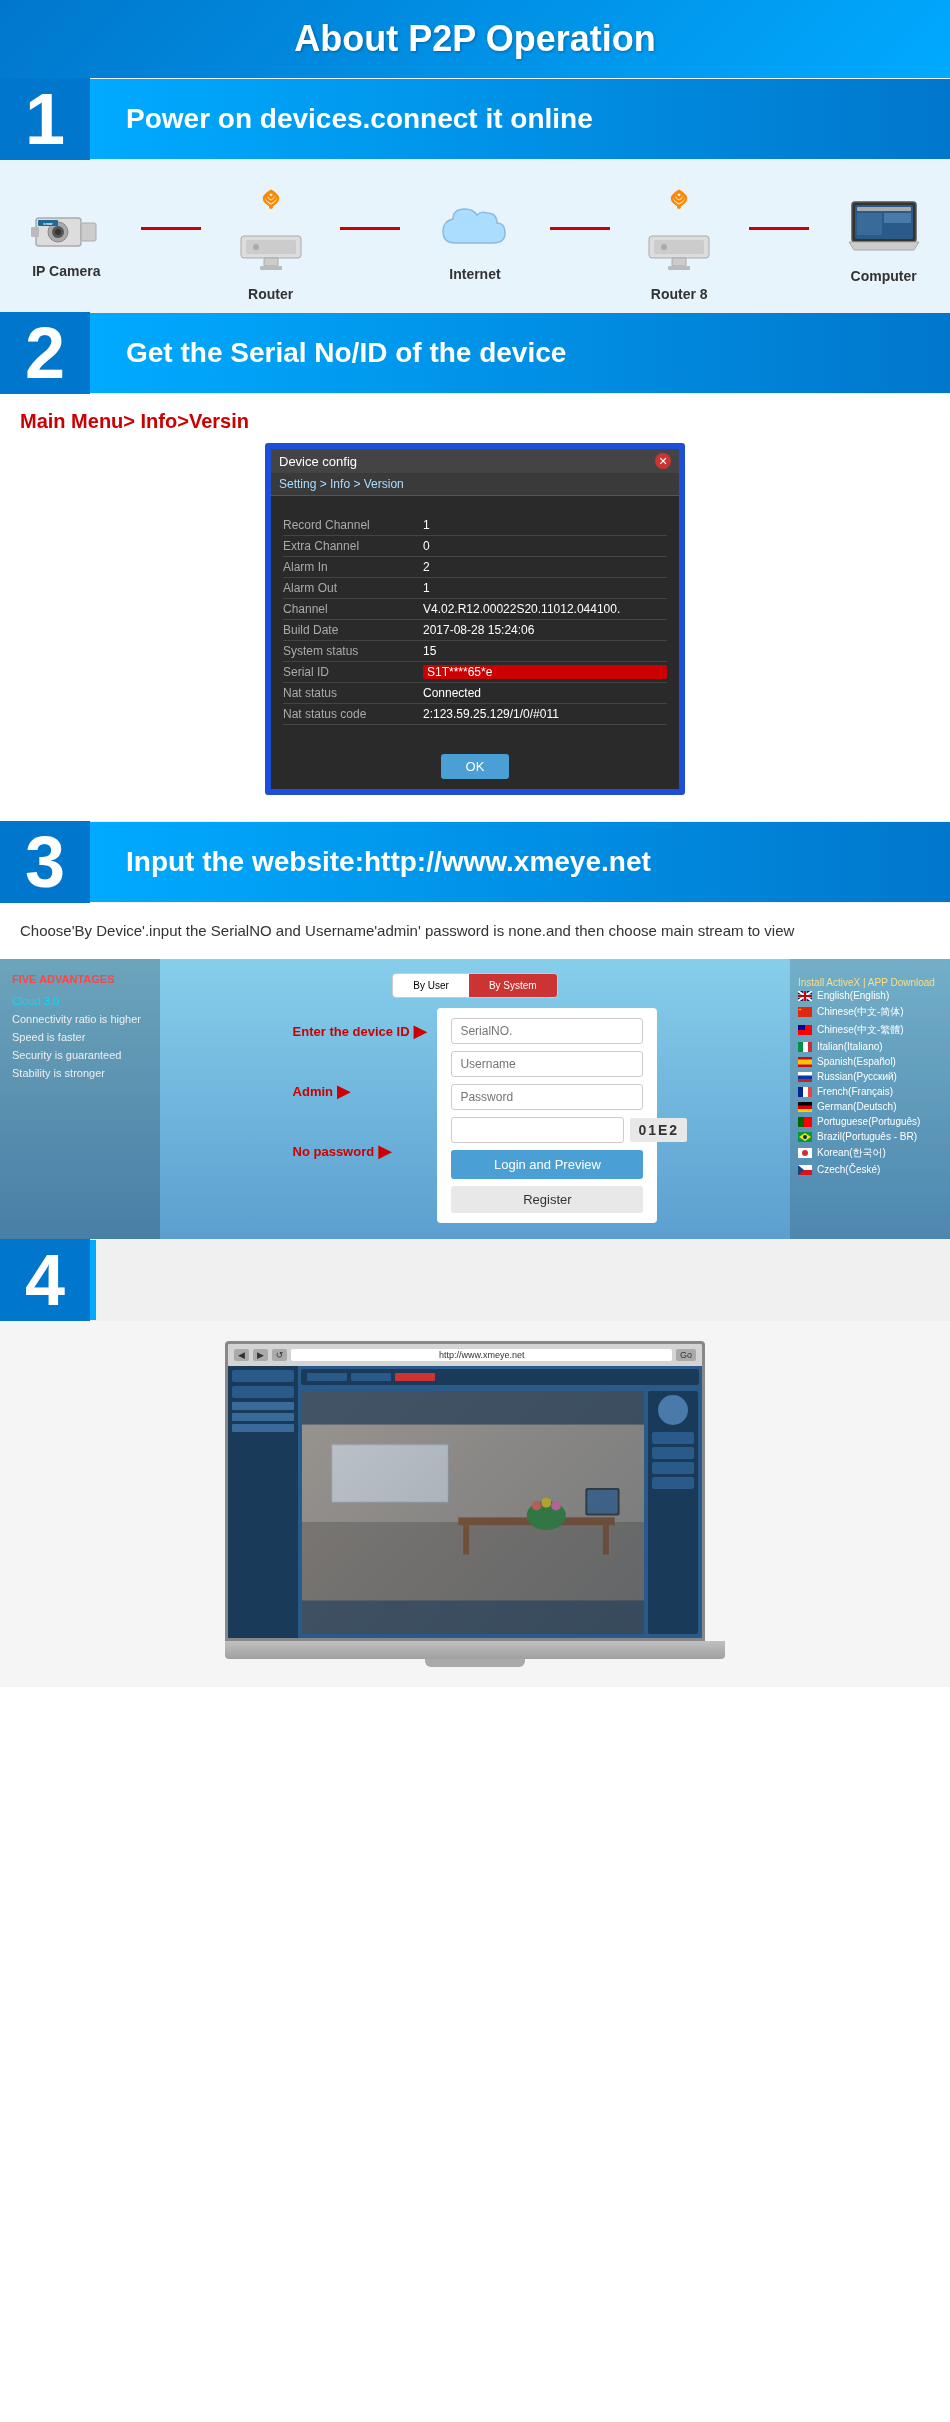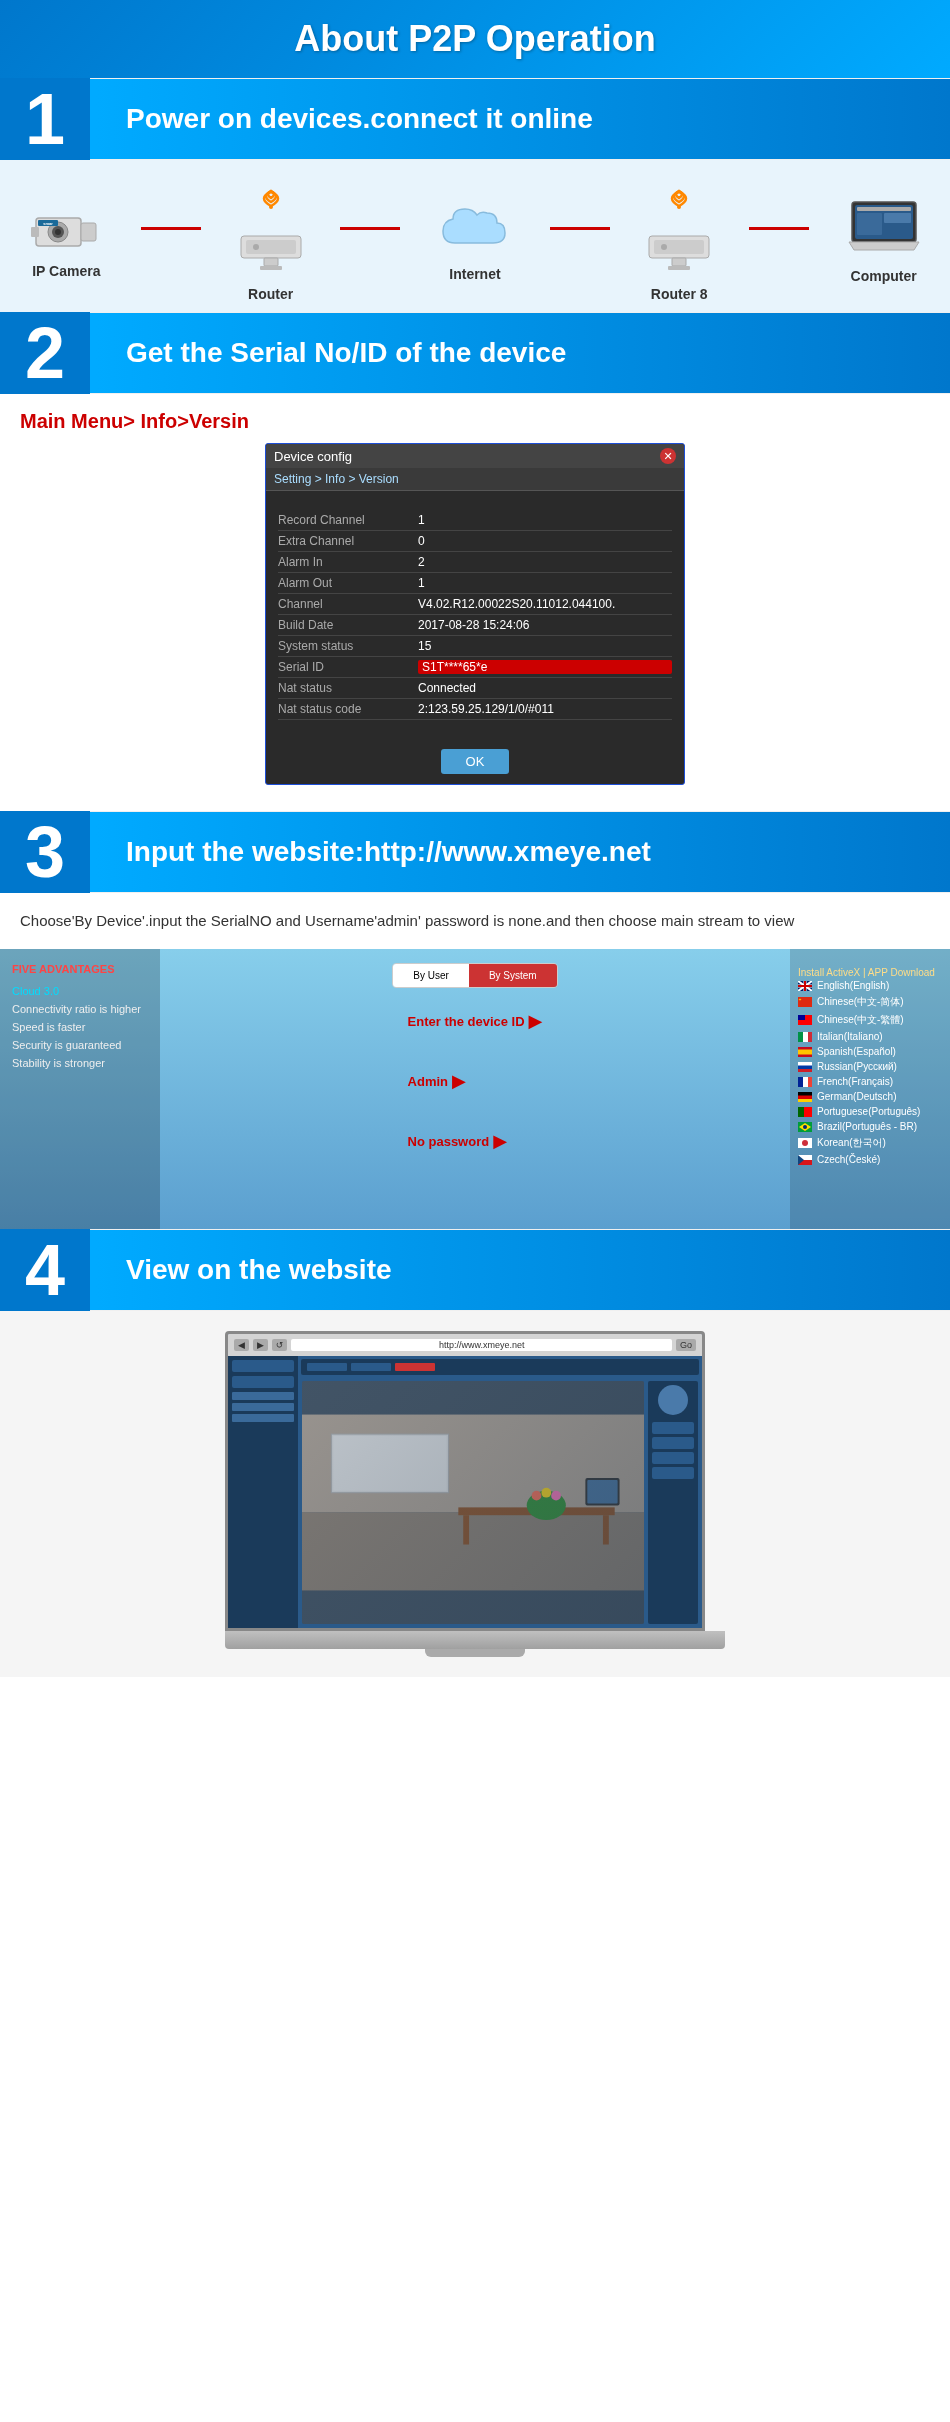--- a/index.html
+++ b/index.html
@@ -116,21 +116,21 @@
       line-height: 1.5;
       margin-bottom: 14px;
     }
     .warning-text {
       color: #cc0000;
       font-weight: bold;
     }
 
     
     .device-config-window {
-      border: 1px solid #1d4ed8;
+      border: 6px solid #1d4ed8;
       background: #2a2a2a;
       max-width: 420px;
       margin: 0 auto 10px;
       border-radius: 3px;
       overflow: hidden;
     }
     .config-titlebar {
       background: #444;
       color: #fff;
       font-size: 13px;
@@ -666,20 +666,31 @@
           <div style="display:flex; align-items:center; gap:4px; margin-top:8px;">
             <span class="arrow-label">Admin</span>
             <span style="color:#cc0000; font-size:18px;">▶</span>
           </div>
           <div style="display:flex; align-items:center; gap:4px; margin-top:8px;">
             <span class="arrow-label">No password</span>
             <span style="color:#cc0000; font-size:18px;">▶</span>
           </div>
         </div>
 
+        <div class="login-form">
+          <input class="form-input" type="text" placeholder="SerialNO." style="">
+          <input class="form-input" type="text" placeholder="Username" style="">
+          <input class="form-input" type="password" placeholder="Password" style="">
+          <div class="verify-row">
+            <input class="verify-input" type="text" style="">
+            <span class="verify-code">01E2</span>
+          </div>
+          <button class="login-btn">Login and Preview</button>
+          <button class="register-btn">Register</button>
+        </div>
       </div>
     </div>
 
     <div class="website-right">
       <div class="install-links">Install ActiveX | APP Download</div>
       <ul class="lang-list">
         <li class="lang-item">
           <svg width="14" height="10" viewBox="0 0 14 10">
               <rect width="14" height="10" fill="#012169"></rect>
               <line x1="0" y1="0" x2="14" y2="10" stroke="#fff" stroke-width="2"></line>
@@ -777,21 +788,20 @@
         </li>
       </ul>
     </div>
 
   </div>
 </div>
 
 <div class="step-banner">
   <div class="step-number">4</div>
   <div class="step-divider"></div>
-  <div class="step-title">View on the website</div>
 </div>
 
 <div class="laptop-preview">
   <div class="laptop-container">
     <div class="laptop-screen">
       <div class="laptop-screen-inner">
 
         <div class="screen-toolbar">
           <span class="screen-toolbar-btn">◀</span>
           <span class="screen-toolbar-btn">▶</span>

